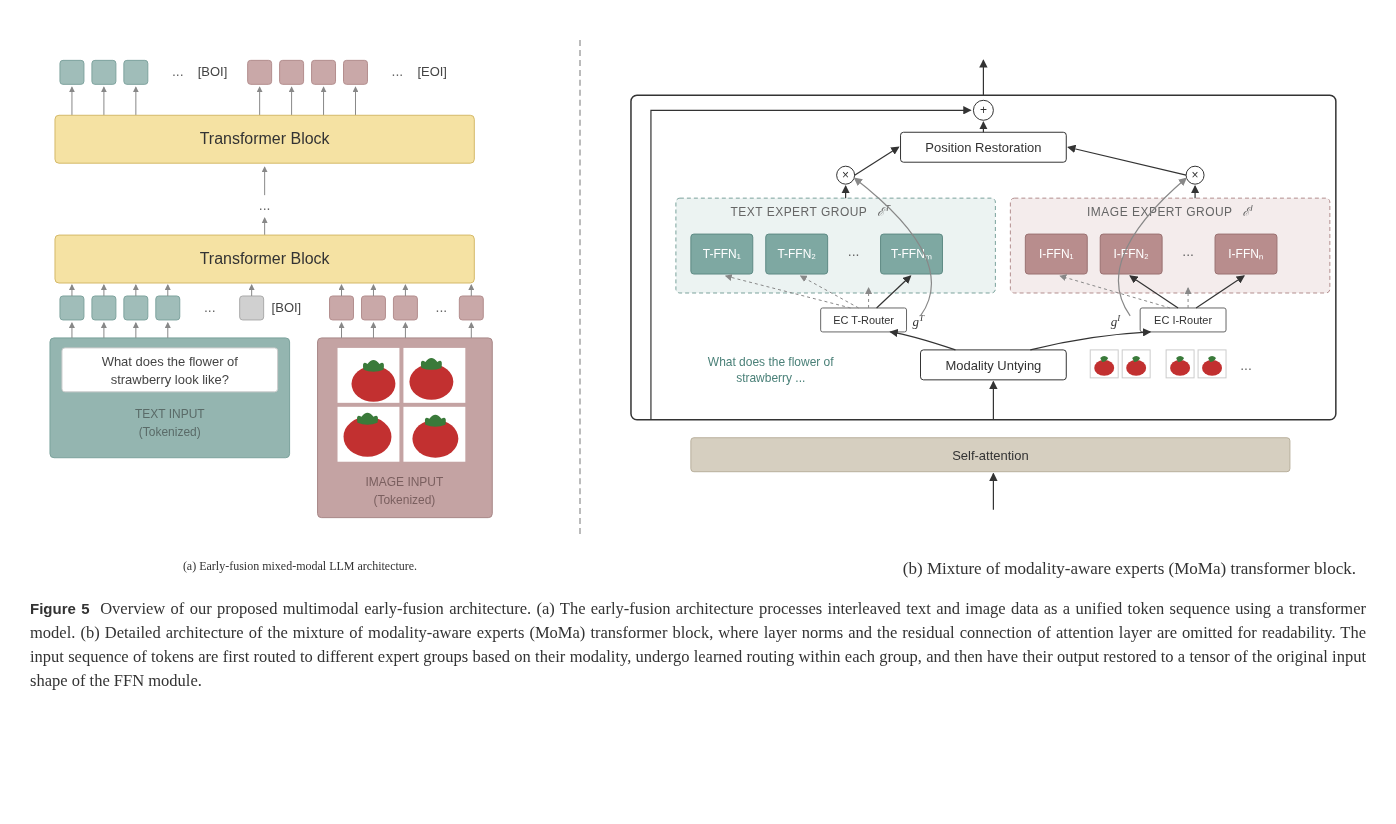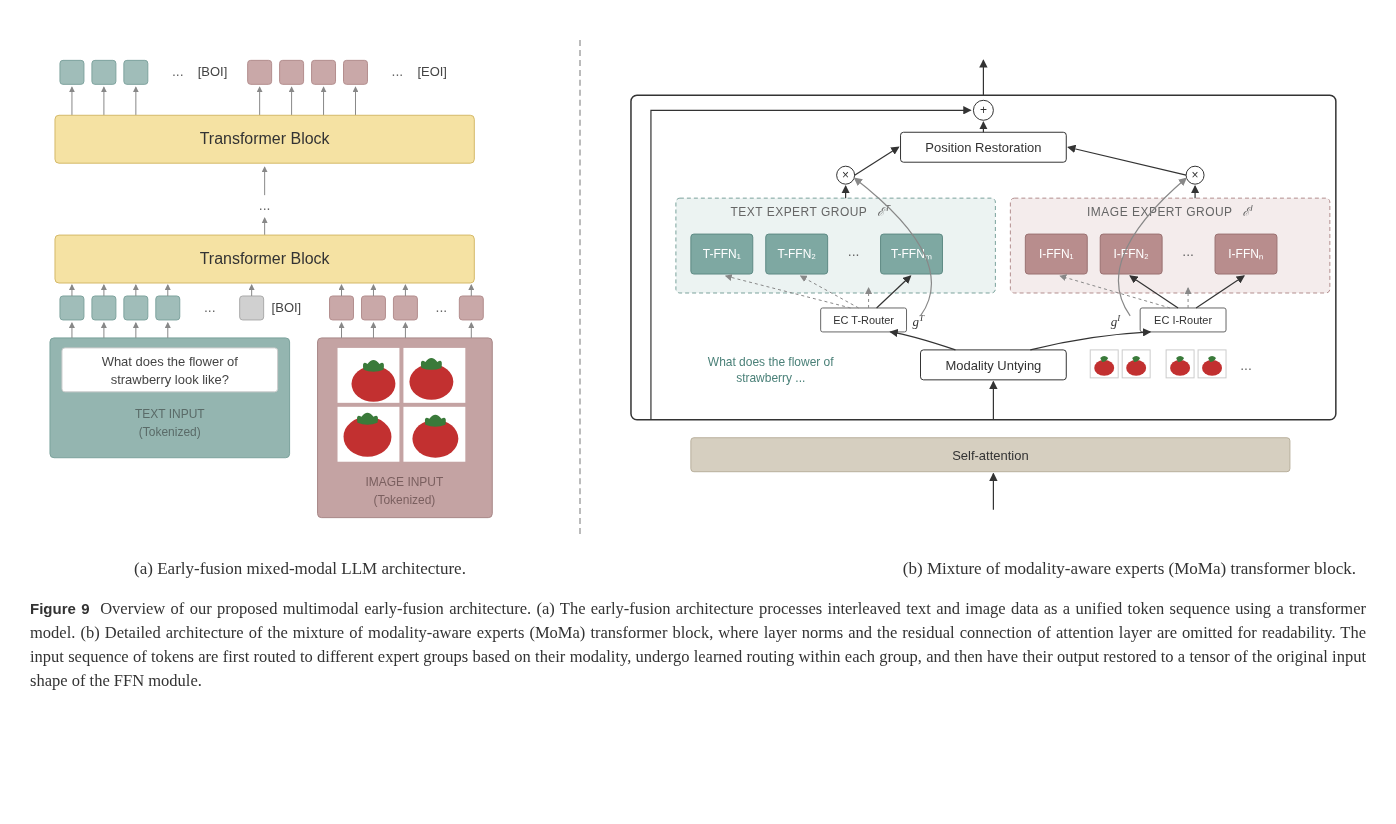--- a/index.html
+++ b/index.html
@@ -44,21 +44,21 @@
 .italic-g { font-family: Georgia, serif; font-style: italic; font-size: 13px; fill: #333; }
 .self-attn { fill: #d6cfc0; stroke: #b8af9c; stroke-width: 1; rx: 3; }
 .teal-text { font-family: 'Helvetica Neue', Arial, sans-serif; font-size: 12px; fill: #4a8078; text-anchor: middle; }
 .arrow-b { stroke: #333; stroke-width: 1.2; fill: none; marker-end: url(#ahb); }
 .arrow-grey { stroke: #888; stroke-width: 1.2; fill: none; marker-end: url(#ahg); }
 .arrow-dash { stroke: #888; stroke-width: 1; stroke-dasharray: 3 3; fill: none; marker-end: url(#ahg); }
 .circle-op { fill: #fff; stroke: #333; stroke-width: 1; }
 .op-sym { font-family: Arial; font-size: 12px; fill: #333; text-anchor: middle; }
 
 .subcaptions { display: flex; margin-top: 5px; }
-.subcap-a { width: 560px; text-align: center; font-size: 17px; color: #333; padding: 0 20px; }
+.subcap-a { width: 560px; text-align: center; font-size: 12px; color: #333; padding: 0 20px; }
 .subcap-b { width: 796px; text-align: right; font-size: 17px; color: #333; padding: 0 20px; }
 
 .caption { margin-top: 18px; font-size: 16.5px; line-height: 1.45; color: #333; text-align: justify; padding: 0 10px; }
 .caption .fig-label { font-weight: bold; font-family: 'Helvetica Neue', Arial, sans-serif; font-size: 15px; }
 </style>
 </head>
 <body>
 
 <div class="figure-container">
   <div class="diagrams">
@@ -307,16 +307,16 @@
       </svg>
     </div>
   </div>
 
   <div class="subcaptions">
     <div class="subcap-a">(a) Early-fusion mixed-modal LLM architecture.</div>
     <div class="subcap-b">(b) Mixture of modality-aware experts (MoMa) transformer block.</div>
   </div>
 
   <div class="caption">
-    <span class="fig-label">Figure 9</span>&nbsp;
+    <span class="fig-label">Figure 5</span>&nbsp;
     <span>Overview of our proposed multimodal early-fusion architecture. (a) The early-fusion architecture processes interleaved text and image data as a unified token sequence using a transformer model. (b) Detailed architecture of the mixture of modality-aware experts (MoMa) transformer block, where layer norms and the residual connection of attention layer are omitted for readability. The input sequence of tokens are first routed to different expert groups based on their modality, undergo learned routing within each group, and then have their output restored to a tensor of the original input shape of the FFN module.</span>
   </div>
 </div>
 
 </body></html>

